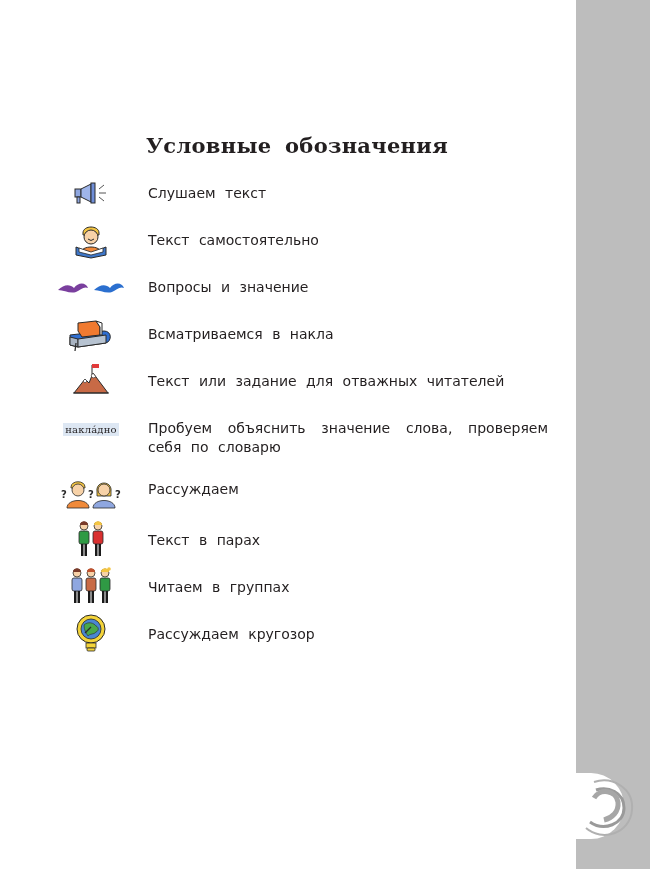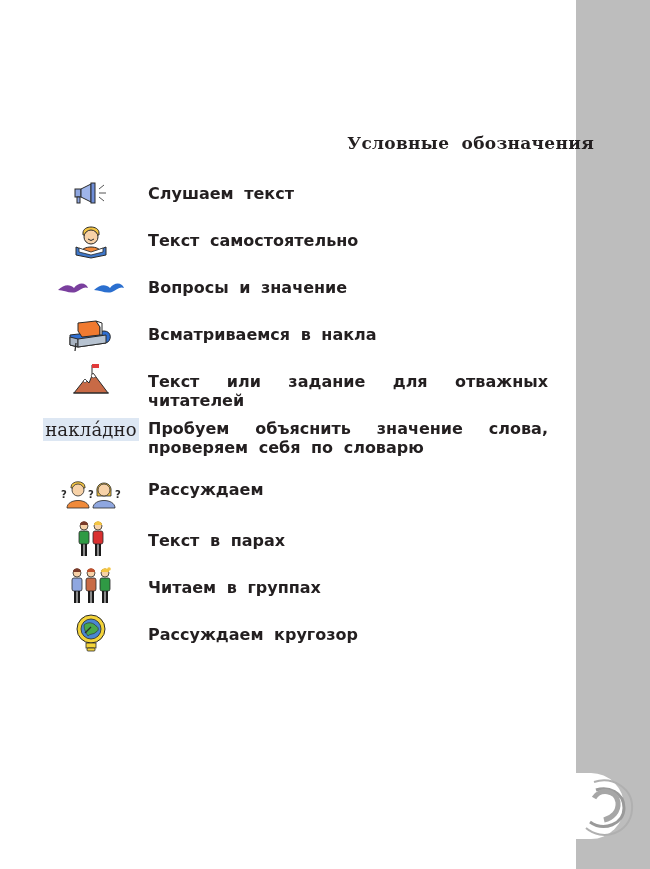--- a/index.html
+++ b/index.html
@@ -14,40 +14,39 @@
       background: #bdbdbd;
     }
     .sidebar-cut {
       position: absolute; left: 576px; top: 773px; width: 48px; height: 66px;
       background: #ffffff;
       border-radius: 0 34px 34px 0;
     }
     .swirl { position: absolute; left: 572px; top: 768px; width: 70px; height: 76px; }
     .title {
       position: absolute; left: 0; width: 594px; top: 133px;
-      text-align: right;
+      text-align: center;
       font-family: "DejaVu Serif", serif;
-      font-weight: bold; font-size: 17px; letter-spacing: 0.3px;
+      font-weight: bold; font-size: 21px; letter-spacing: 0.3px;
       word-spacing: 6px;
       color: #231f20;
     }
     .legend-row { position: absolute; left: 0; width: 576px; }
     .legend-icon {
       position: absolute; left: 50px; width: 82px; height: 40px;
       display: flex; align-items: center; justify-content: center;
     }
     .legend-text {
       position: absolute; left: 148px; width: 400px;
-      font-size: 16px; line-height: 19px; word-spacing: 5px;
+      font-size: 14px; line-height: 19px; word-spacing: 5px;
       color: #231f20;
       text-align: justify;
-      font-weight: bold;
     }
     .word-box {
-      font-family: "DejaVu Serif", serif; font-size: 18px;
+      font-family: "DejaVu Serif", serif; font-size: 10px;
       background: #dde7f3; padding: 1px 2px; color: #231f20;
       letter-spacing: 0.2px;
     }
   </style>
 </head>
 <body>
 
 <div class="sidebar"></div>
 <div class="sidebar-cut"></div>
 <svg class="swirl" viewBox="0 0 70 76">

